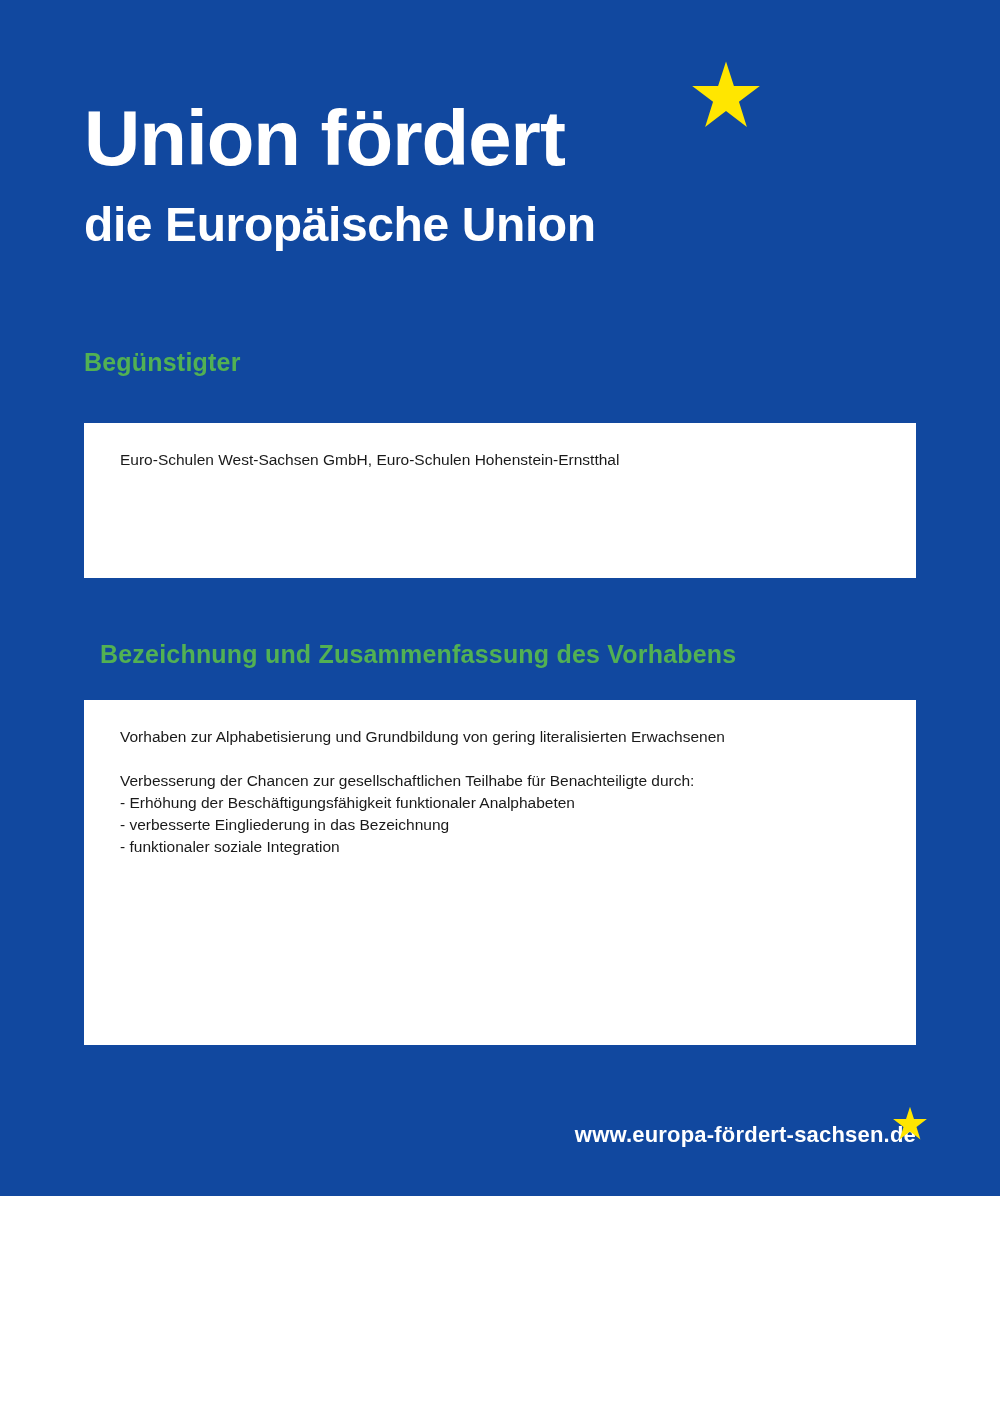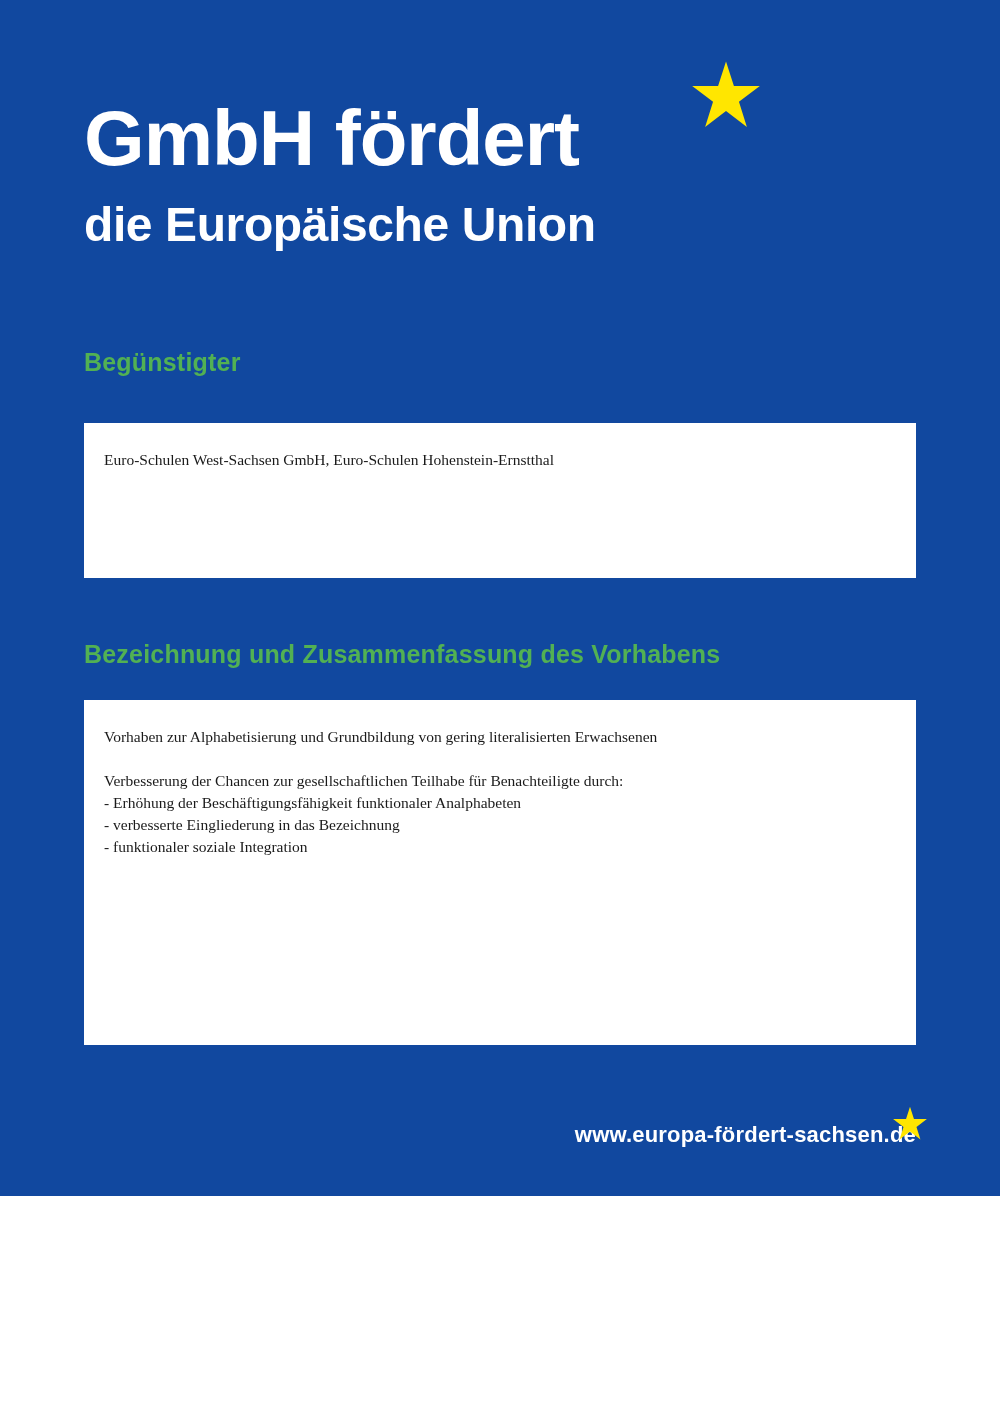--- a/index.html
+++ b/index.html
@@ -63,32 +63,31 @@
     font-size: 25px;
     font-weight: bold;
     color: #52b153;
     letter-spacing: 0.2px;
   }
   #label-beguenstigter {
     left: 84px;
     top: 348px;
   }
   #label-bezeichnung {
-    left: 84px;
+    left: 100px;
     top: 640px;
     text-align: center;
   }
   .white-box {
     position: absolute;
     background: #ffffff;
     left: 84px;
     width: 832px;
     box-sizing: border-box;
-    padding: 26px 20px;
-    font-family: Liberation Serif, serif;
+    padding: 26px 36px;
   }
   #box-beguenstigter {
     top: 423px;
     height: 155px;
   }
   #box-bezeichnung {
     top: 700px;
     height: 345px;
   }
   .box-line {
@@ -134,21 +133,21 @@
 
 <div class="poster">
 
   <div class="blue-panel"></div>
 
   <svg class="star-top" viewBox="0 0 100 100">
     <polygon points="50,2 61,36 97,36 68,58 79,93 50,71 21,93 32,58 3,36 39,36" fill="#ffe600"></polygon>
   </svg>
 
   <div class="headline-wrap">
-    <div class="headline-main">GmbH fördert</div>
+    <div class="headline-main">Union fördert</div>
     <div class="headline-sub">die Europäische Union</div>
   </div>
 
   <div class="section-label" id="label-beguenstigter">Begünstigter</div>
 
   <div class="white-box" id="box-beguenstigter">
     <p class="box-line">Euro-Schulen West-Sachsen GmbH, Euro-Schulen Hohenstein-Ernstthal</p>
   </div>
 
   <div class="section-label" id="label-bezeichnung">Bezeichnung und Zusammenfassung des Vorhabens</div>

